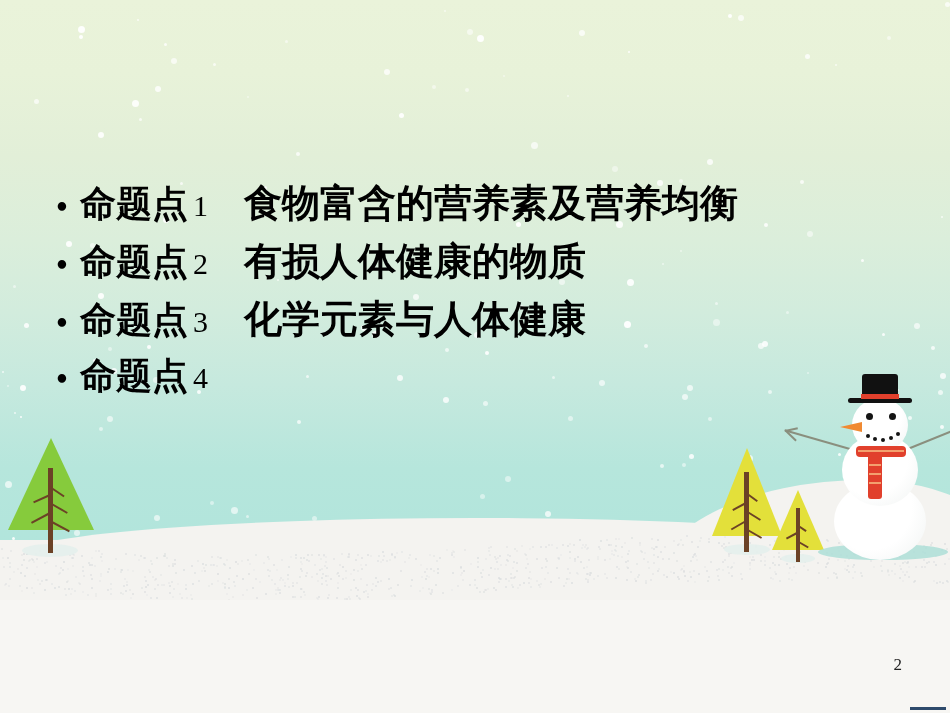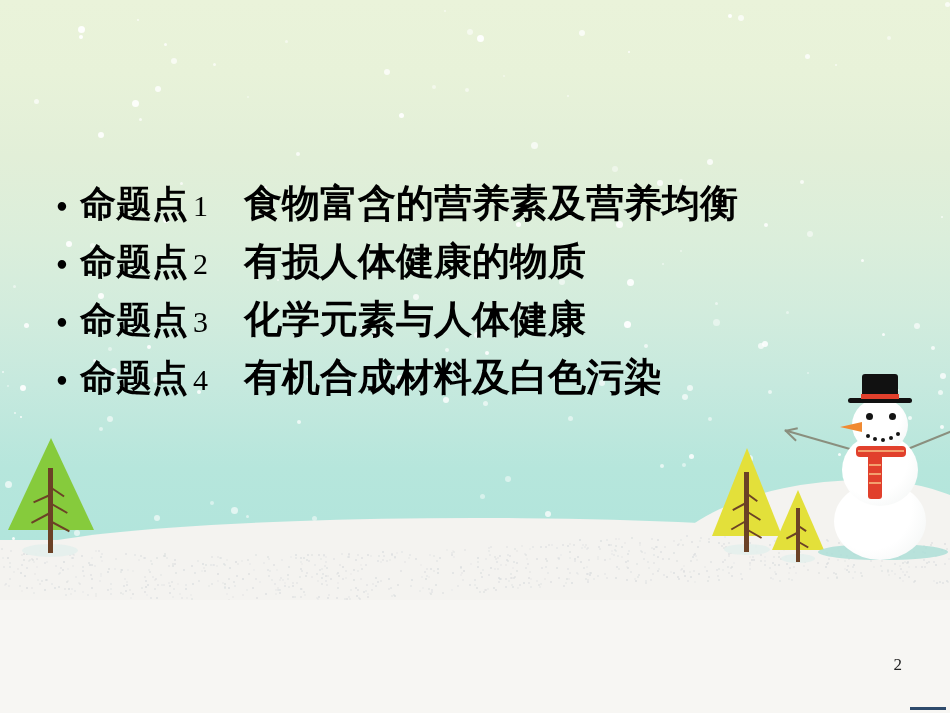--- a/index.html
+++ b/index.html
@@ -1376,21 +1376,20 @@
       <li class="toc-item">
         <span class="toc-bullet">•</span>
         <span class="toc-point">命题点</span>
         <span class="toc-num">3</span>
         <span class="toc-text">化学元素与人体健康</span>
       </li>
       <li class="toc-item">
         <span class="toc-bullet">•</span>
         <span class="toc-point">命题点</span>
         <span class="toc-num">4</span>
-        <span class="toc-text">有机合成材料及白色污染</span>
       </li>
     </ul>
   </div>
 
   <div id="page-number">2</div>
   <div id="corner-rule"></div>
 
 </div>
 
 </body></html>

